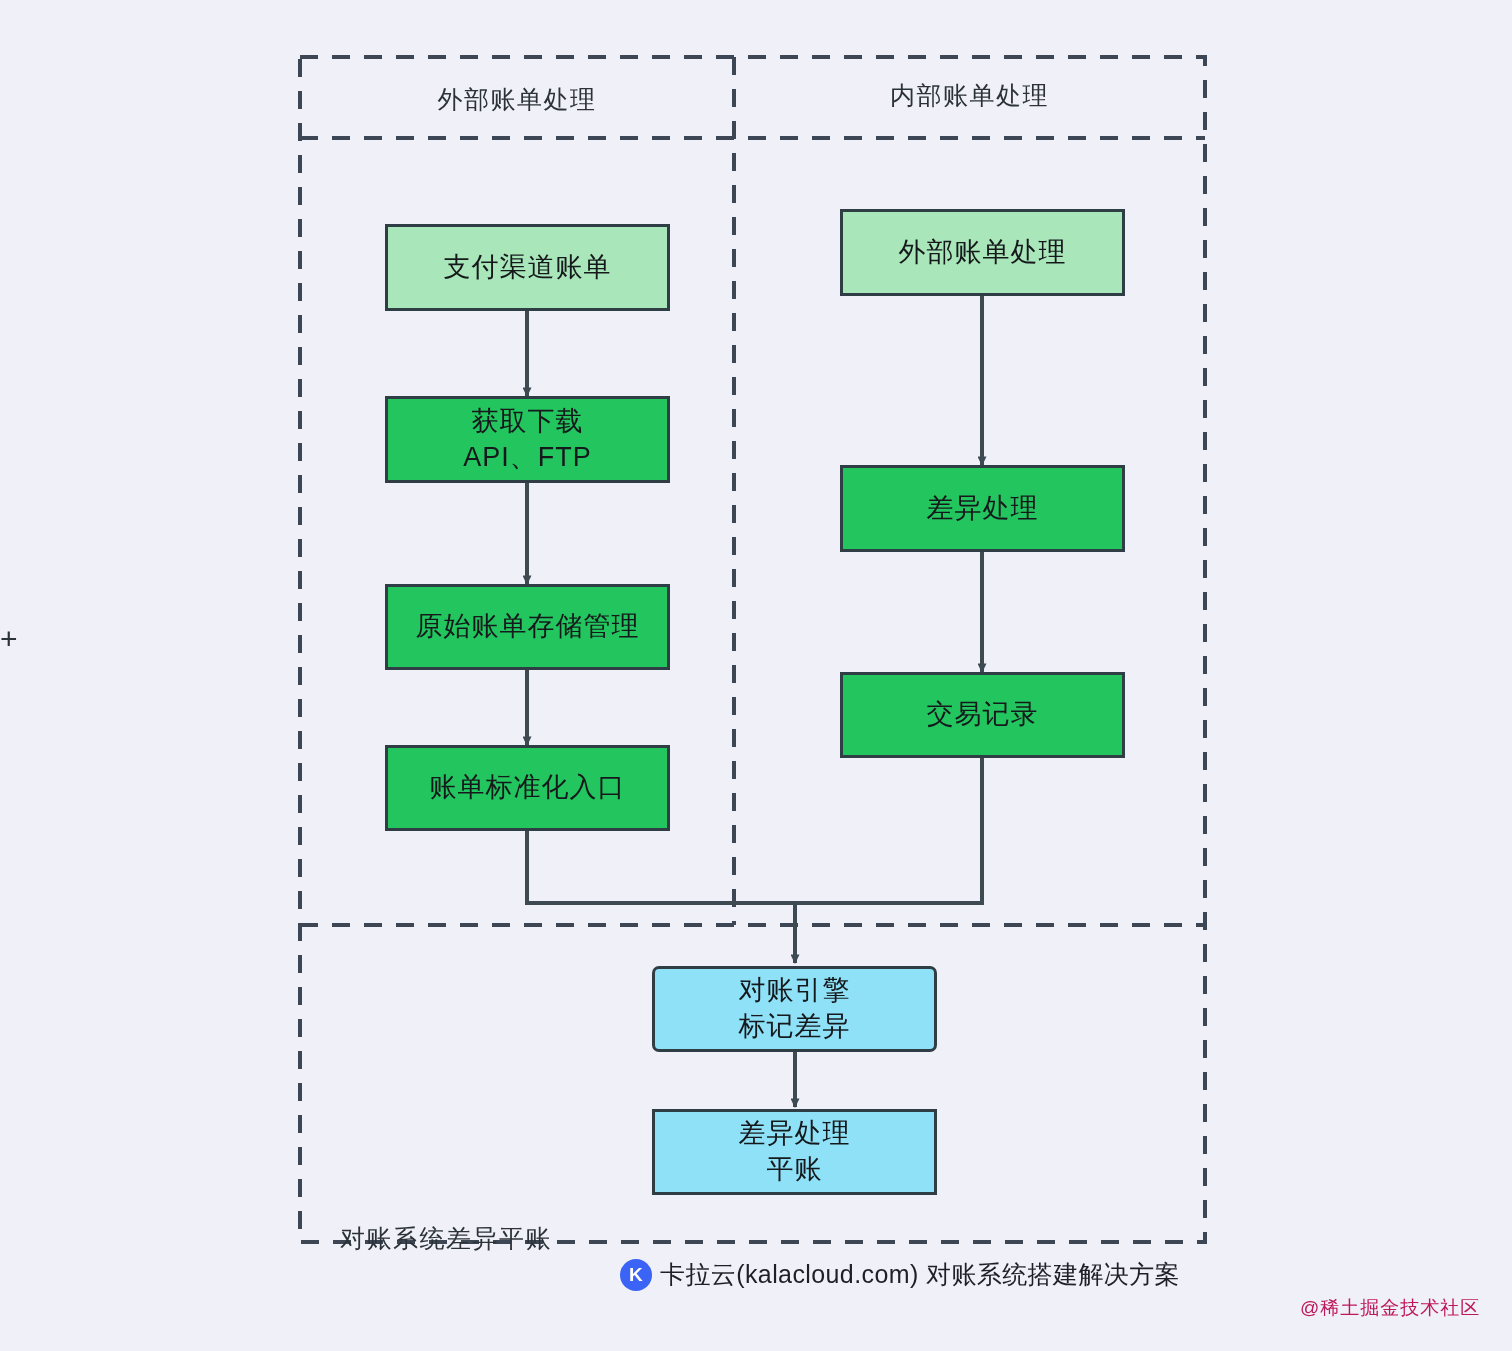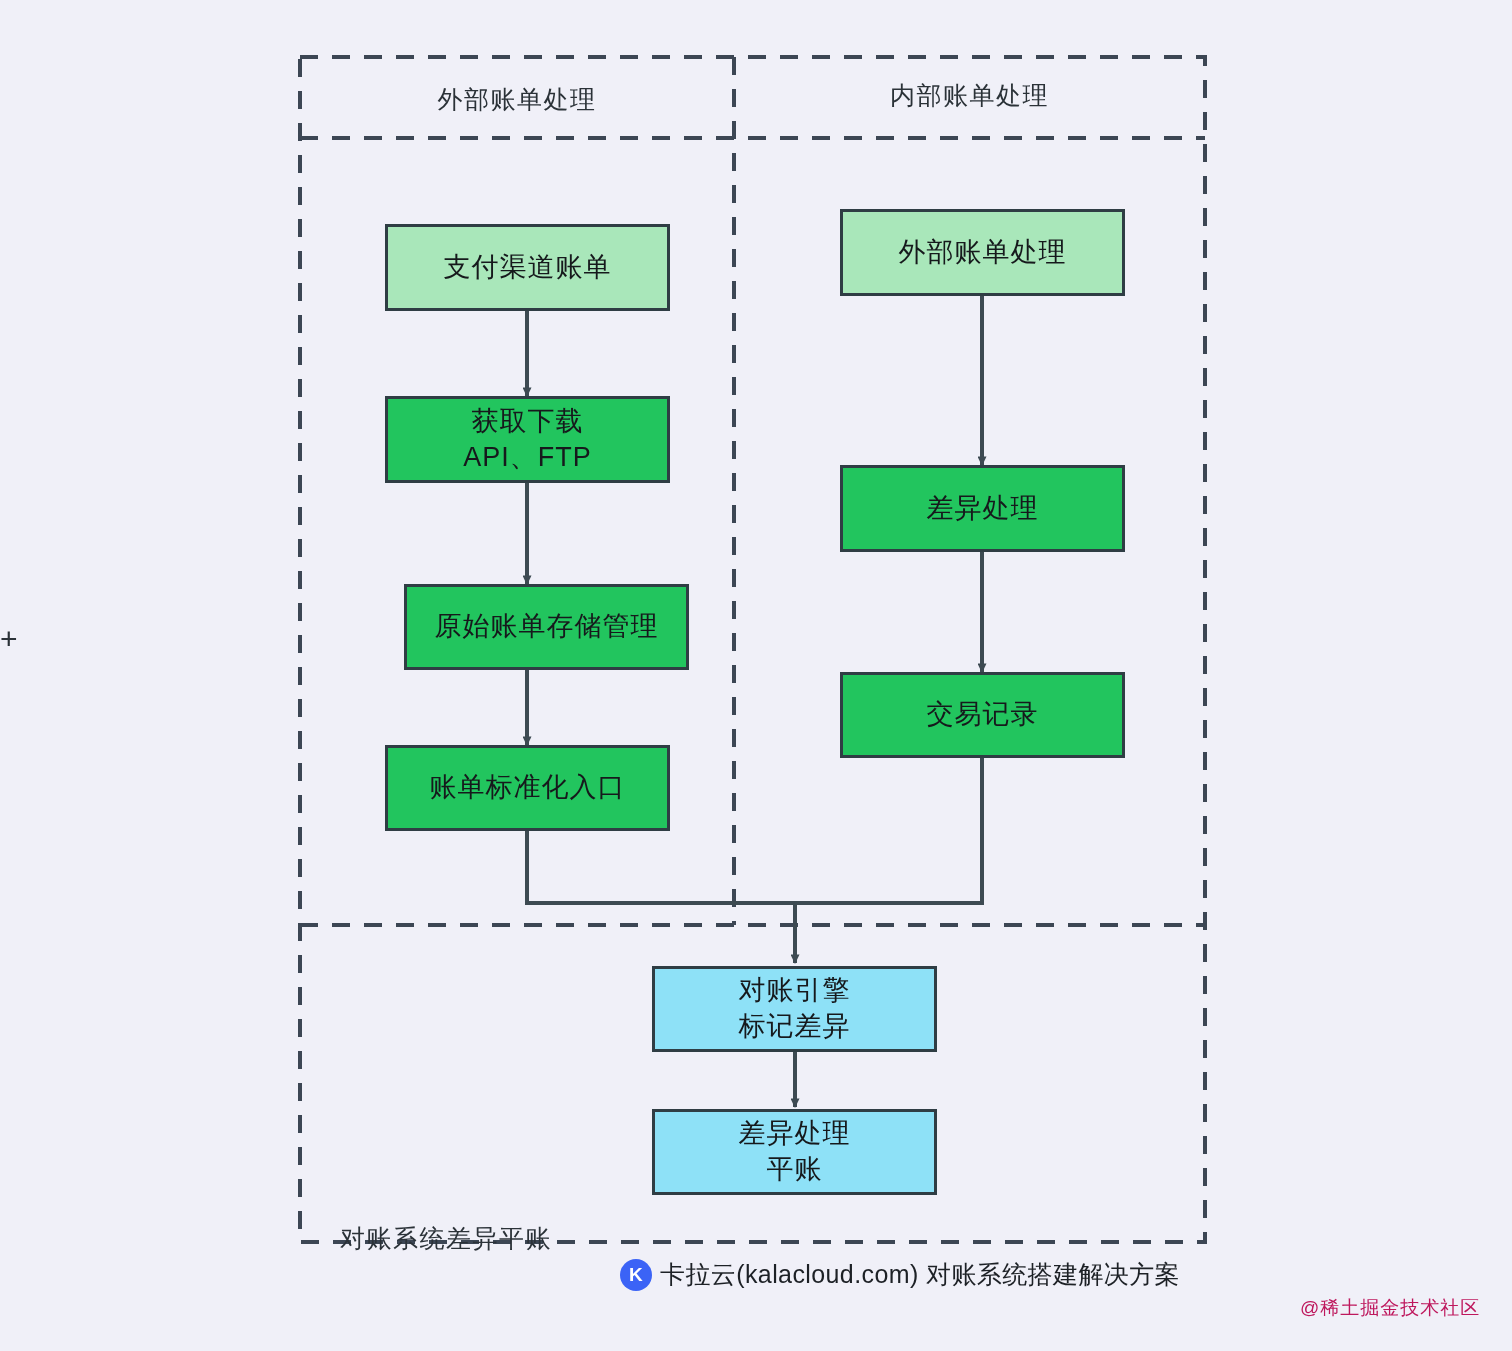--- a/index.html
+++ b/index.html
@@ -146,41 +146,41 @@
 
   <div class="node green" style="left:385px; top:224px; width:285px; height:87px;text-align:center;">
     <span>支付渠道账单</span>
   </div>
 
   <div class="node yellow" style="left:385px; top:396px; width:285px; height:87px;">
     <span class="line2">获取下载</span>
     <span class="line2">API、FTP</span>
   </div>
 
-  <div class="node yellow" style="left:385px; top:584px; width:285px; height:86px;margin-left:19px;">
+  <div class="node yellow" style="left:385px; top:584px; width:285px; height:86px;">
     <span>原始账单存储管理</span>
   </div>
 
   <div class="node yellow" style="left:385px; top:745px; width:285px; height:86px;">
     <span>账单标准化入口</span>
   </div>
 
   <div class="node green" style="left:840px; top:209px; width:285px; height:87px;">
     <span>外部账单处理</span>
   </div>
 
   <div class="node yellow" style="left:840px; top:465px; width:285px; height:87px;">
     <span>差异处理</span>
   </div>
 
   <div class="node yellow" style="left:840px; top:672px; width:285px; height:86px;">
     <span>交易记录</span>
   </div>
 
-  <div class="node blue" style="left:652px; top:966px; width:285px; height:86px;">
+  <div class="node blue" style="left:652px; top:966px; width:285px; height:86px;border-radius:7px;">
     <span class="line2">对账引擎</span>
     <span class="line2">标记差异</span>
   </div>
 
   <div class="node blue" style="left:652px; top:1109px; width:285px; height:86px;">
     <span class="line2">差异处理</span>
     <span class="line2">平账</span>
   </div>
 
   <div class="zone-label" style="left:340px; top:1222px;">对账系统差异平账</div>

